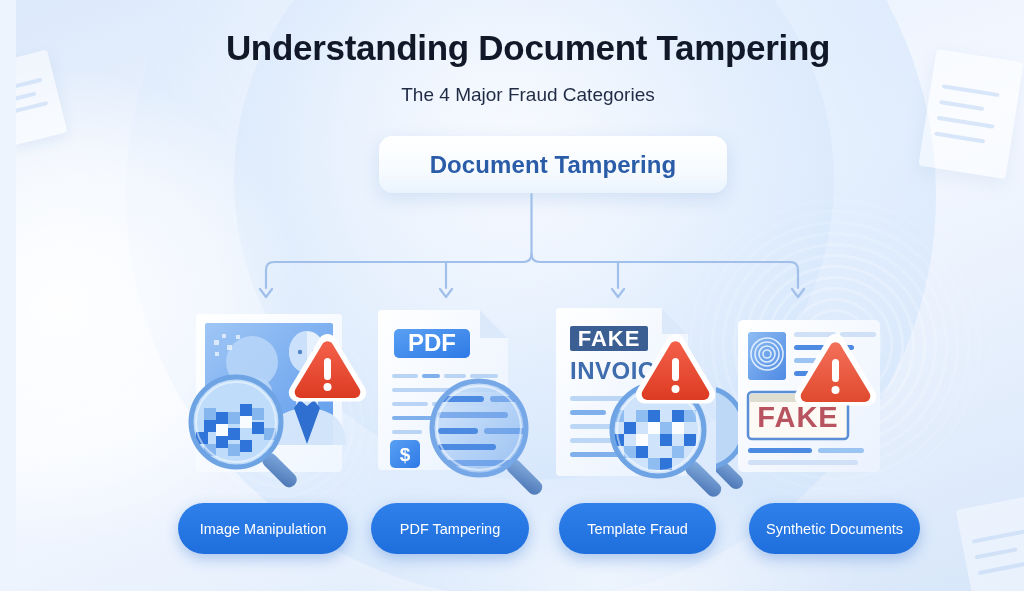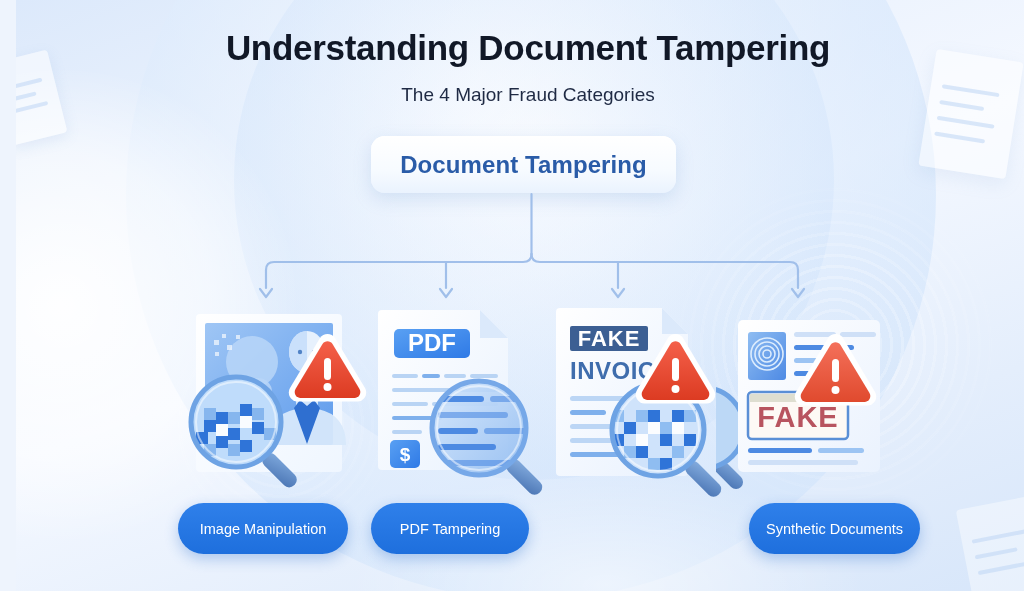--- a/index.html
+++ b/index.html
@@ -61,21 +61,21 @@
   .title{
     position:absolute;left:0;right:0;top:28px;text-align:center;
     font-size:35px;font-weight:bold;letter-spacing:-.3px;color:#111827;
   }
   .subtitle{
     position:absolute;left:0;right:0;top:84px;text-align:center;
     font-size:19px;font-weight:normal;color:#1f2a44;
   }
   
   .root-node{
-    position:absolute;left:355px;top:136px;width:305px;height:57px;
+    position:absolute;left:363px;top:136px;width:348px;height:57px;
     border-radius:14px;display:flex;align-items:center;justify-content:center;
     background:linear-gradient(180deg,#ffffff 0%,#f7fbff 60%,#eaf3fe 100%);
     box-shadow:0 6px 18px rgba(110,155,210,.22),0 1px 0 rgba(255,255,255,.9) inset;
   }
   .root-node span{font-size:24px;font-weight:bold;color:#2a5ca8;letter-spacing:.1px;}
   
   .connector{position:absolute;left:0;top:0;width:1024px;height:591px;}
   
   .illus{position:absolute;top:300px;width:200px;height:200px;}
   .illus-1{left:158px;}
@@ -444,17 +444,20 @@
       <circle cx="119.5" cy="90" r="4" fill="#ffffff"></circle>
     </g>
   </svg>
 
   <div class="pill pill-1">
     <span>Image Manipulation</span>
   </div>
   <div class="pill pill-2">
     <span>PDF Tampering</span>
   </div>
+  <div class="pill pill-3">
+    <span>Template Fraud</span>
+  </div>
   <div class="pill pill-4">
     <span>Synthetic Documents</span>
   </div>
 
 </div>
 
 </body></html>

